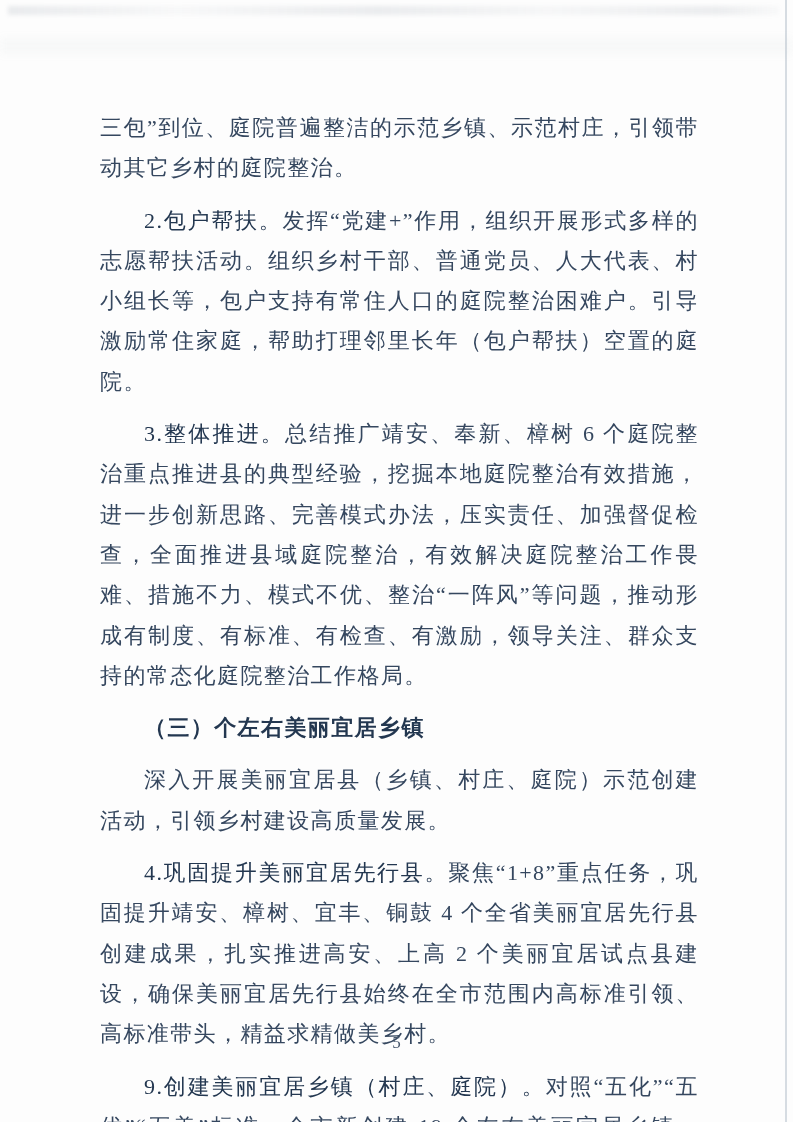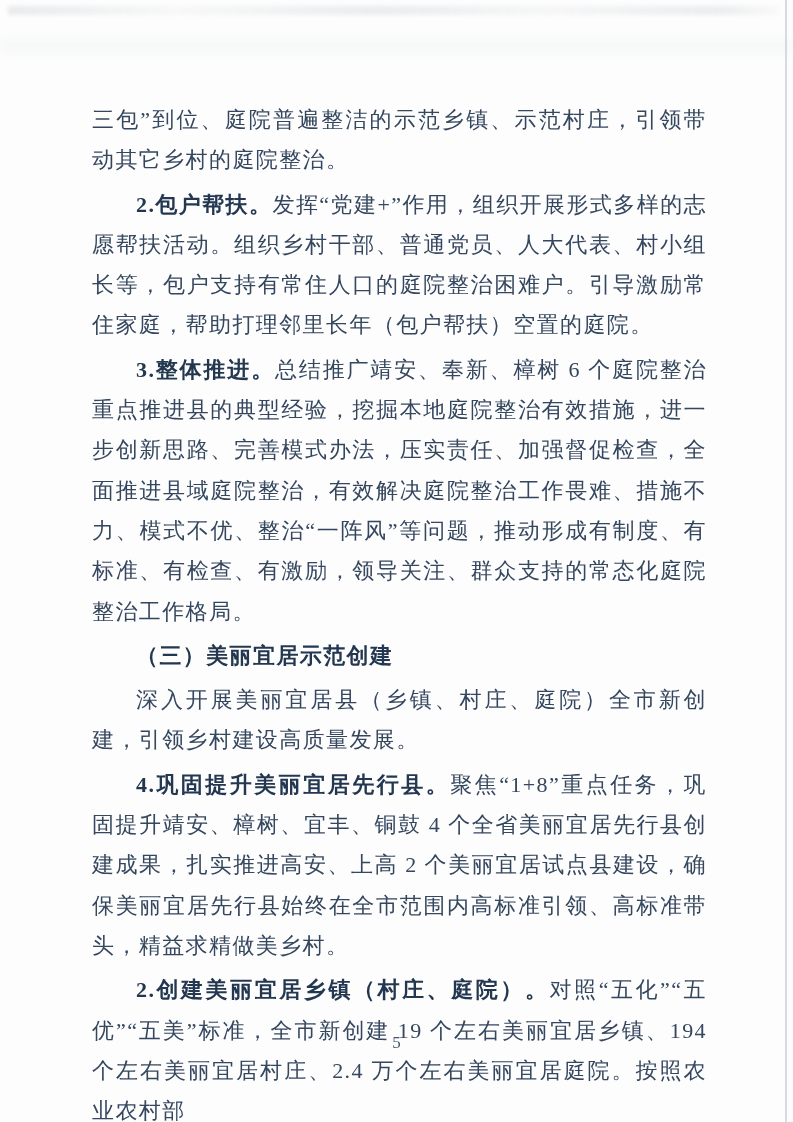--- a/index.html
+++ b/index.html
@@ -26,30 +26,30 @@
     filter: blur(4px);
   }
   .scan-right-edge {
     position: absolute; top: 0; bottom: 0; right: 6px; width: 2px;
     background: rgba(150,165,182,.38);
   }
   .page-body {
     position: absolute; left: 88px; top: 96px; width: 623px;
   }
   p.para {
-    margin: 4px;
+    margin: 12px;
     font-size: 22px;
     line-height: 40.3px;
     letter-spacing: 1.4px;
     color: #35475f;
     text-align: justify;
     text-justify: inter-ideograph;
   }
   p.para.indent { text-indent: 44px; }
-  p.para b.lead { font-weight: bold; color: #233750; }
+  p.para b.lead { font-weight: normal; color: #233750; }
   p.para.heading { font-weight: bold; color: #233750; }
   .page-number {
     position: absolute; top: 1033px; left: 0; width: 793px;
     text-align: center;
     font-size: 17px;
     letter-spacing: 0;
     color: #46566c;
   }
 </style>
 </head>
@@ -60,23 +60,23 @@
 <div class="scan-right-edge"></div>
 
 <div class="page-body">
 
   <p class="para"><span>三包”到位、庭院普遍整洁的示范乡镇、示范村庄，引领带动其它乡村的庭院整治。</span></p>
 
   <p class="para indent"><b class="lead">2.包户帮扶。</b><span>发挥“党建+”作用，组织开展形式多样的志愿帮扶活动。组织乡村干部、普通党员、人大代表、村小组长等，包户支持有常住人口的庭院整治困难户。引导激励常住家庭，帮助打理邻里长年（包户帮扶）空置的庭院。</span></p>
 
   <p class="para indent"><b class="lead">3.整体推进。</b><span>总结推广靖安、奉新、樟树 6 个庭院整治重点推进县的典型经验，挖掘本地庭院整治有效措施，进一步创新思路、完善模式办法，压实责任、加强督促检查，全面推进县域庭院整治，有效解决庭院整治工作畏难、措施不力、模式不优、整治“一阵风”等问题，推动形成有制度、有标准、有检查、有激励，领导关注、群众支持的常态化庭院整治工作格局。</span></p>
 
-  <p class="para indent heading">（三）美丽宜居示范创建</p>
+  <p class="para indent heading">（三）个左右美丽宜居乡镇</p>
 
-  <p class="para indent"><span>深入开展美丽宜居县（乡镇、村庄、庭院）全市新创建，引领乡村建设高质量发展。</span></p>
+  <p class="para indent"><span>深入开展美丽宜居县（乡镇、村庄、庭院）示范创建活动，引领乡村建设高质量发展。</span></p>
 
   <p class="para indent"><b class="lead">4.巩固提升美丽宜居先行县。</b><span>聚焦“1+8”重点任务，巩固提升靖安、樟树、宜丰、铜鼓 4 个全省美丽宜居先行县创建成果，扎实推进高安、上高 2 个美丽宜居试点县建设，确保美丽宜居先行县始终在全市范围内高标准引领、高标准带头，精益求精做美乡村。</span></p>
 
-  <p class="para indent"><b class="lead">2.创建美丽宜居乡镇（村庄、庭院）。</b><span>对照“五化”“五优”“五美”标准，全市新创建 19 个左右美丽宜居乡镇、194 个左右美丽宜居村庄、2.4 万个左右美丽宜居庭院。按照农业农村部</span></p>
+  <p class="para indent"><b class="lead">9.创建美丽宜居乡镇（村庄、庭院）。</b><span>对照“五化”“五优”“五美”标准，全市新创建 19 个左右美丽宜居乡镇、194 个左右美丽宜居村庄、2.4 万个左右美丽宜居庭院。按照农业农村部</span></p>
 
 </div>
 
 <div class="page-number">5</div>
 
 </body></html>

